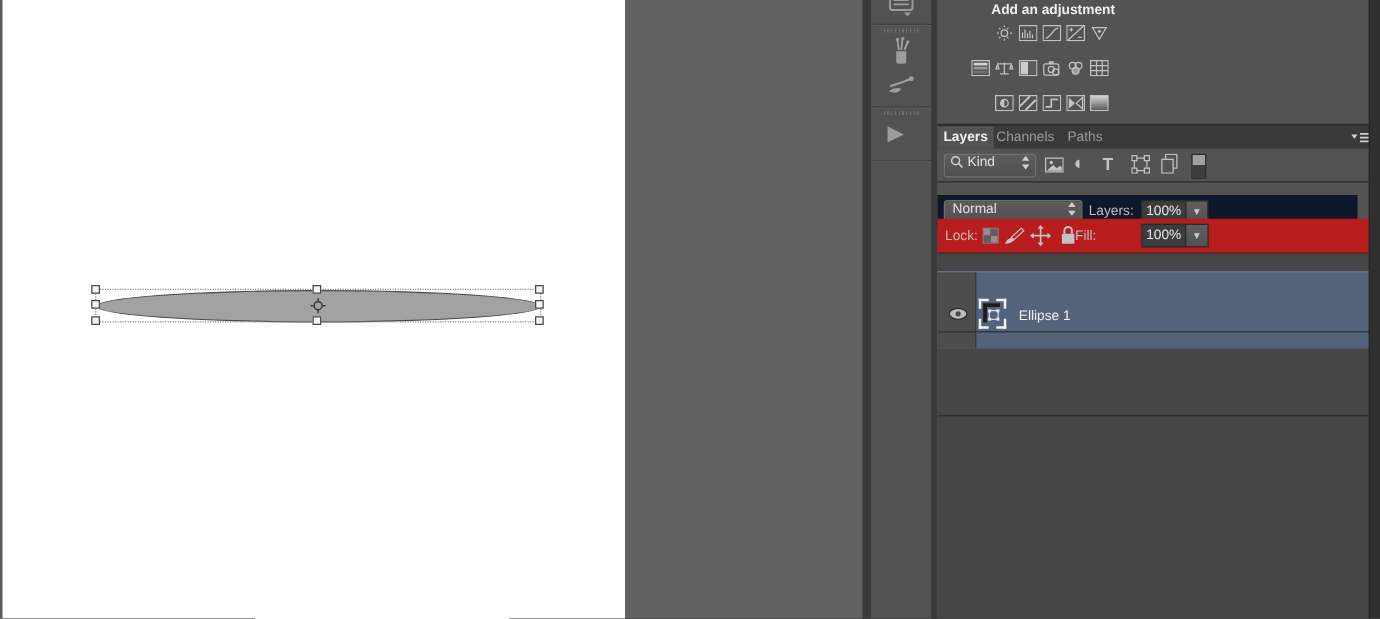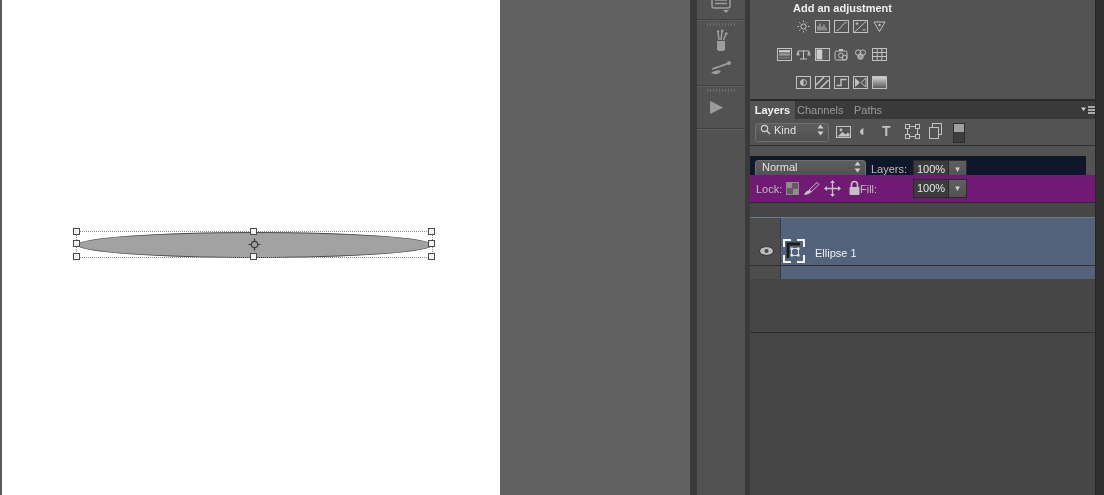--- a/index.html
+++ b/index.html
@@ -35,21 +35,21 @@
 
   .group-line{left:0;top:99px;width:354px;height:2px;background:#2b2b2b;}
   .tabbar{left:0;top:101px;width:354px;height:18px;background:#3a3a3a;}
   .tab{height:18px;line-height:18px;text-align:center;}
   .tab-active{left:0;width:45px;background:#535353;color:#f0f0f0;font-weight:bold;}
   .tab-idle{color:#9a9a9a;}
   .filter-row{left:0;top:119px;width:354px;height:27px;background:#535353;border-bottom:1px solid #2e2e2e;box-sizing:border-box;}
   .combo{background:linear-gradient(#5d5d5d,#505050);border:1px solid #6f6f6f;border-radius:3px;
          box-sizing:border-box;display:flex;align-items:flex-start;color:#e2e2e2;}
   .blend-row{left:0;top:156px;width:336px;height:28px;background:#0f172a;border-bottom:1px solid #2e2e2e;box-sizing:border-box;}
-  .lock-row{left:0;top:175px;width:354px;height:28px;background:#701a75;border-bottom:1px solid #2c2c2c;box-sizing:border-box;}
+  .lock-row{left:0;top:175px;width:354px;height:28px;background:#b91c1c;border-bottom:1px solid #2c2c2c;box-sizing:border-box;}
   .lbl{color:#bdbdbd;}
   .valbox{width:36px;height:19px;background:#3c3c3c;border:1px solid #2a2a2a;box-sizing:border-box;
           color:#e8e8e8;text-align:center;line-height:17px;}
   .arrowbtn{width:19px;height:19px;background:linear-gradient(#5f5f5f,#515151);border:1px solid #2a2a2a;
             box-sizing:border-box;color:#cfcfcf;text-align:center;line-height:17px;font-size:9px;}
 
   .layers-area{left:0;top:203px;width:354px;height:292px;background:#464646;}
   .layer-row{left:0;width:370px;margin-top:14px;}
   .row-sel{background:#53637b;border-top:1px solid #6b7a90;box-sizing:border-box;}
   .row-idle{background:#4a4a4a;}

